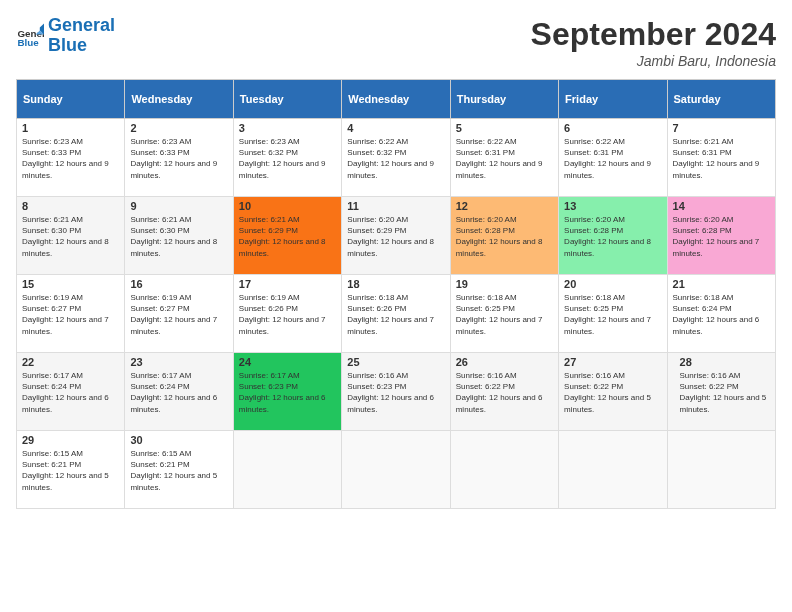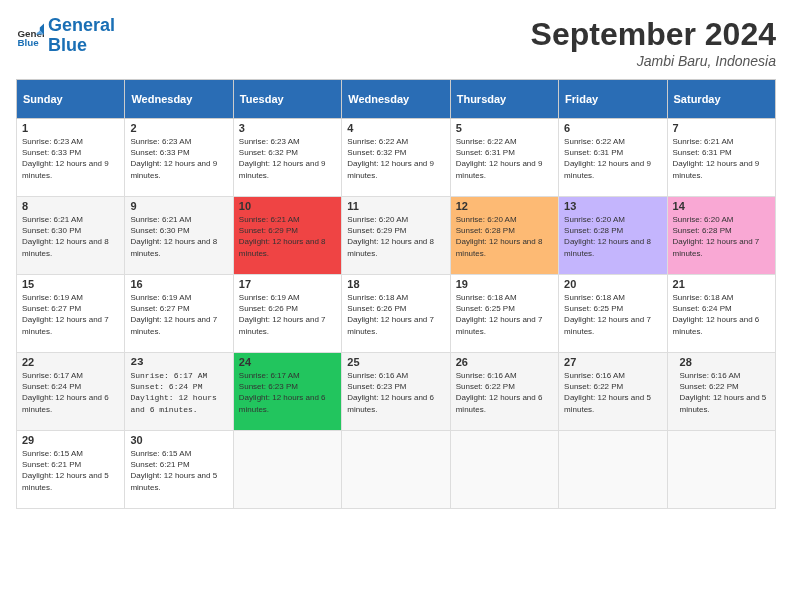--- a/index.html
+++ b/index.html
@@ -199,21 +199,21 @@
         </div>
       </td>
           <td style="background-color: rgb(245, 245, 245);">
         <div class="day-number">9</div>
         <div class="day-detail">
           Sunrise: 6:21 AM<br>
           Sunset: 6:30 PM<br>
           Daylight: 12 hours and 8 minutes.
         </div>
       </td>
-          <td style="background-color: #ef4444;">
+          <td style="background-color: #f97316;">
         <div class="day-number">10</div>
         <div class="day-detail">
           Sunrise: 6:21 AM<br>
           Sunset: 6:29 PM<br>
           Daylight: 12 hours and 8 minutes.
         </div>
       </td>
           <td style="background-color: rgb(245, 245, 245);">
         <div class="day-number">11</div>
         <div class="day-detail">
@@ -223,21 +223,21 @@
         </div>
       </td>
           <td style="background-color: #fdba74;">
         <div class="day-number">12</div>
         <div class="day-detail">
           Sunrise: 6:20 AM<br>
           Sunset: 6:28 PM<br>
           Daylight: 12 hours and 8 minutes.
         </div>
       </td>
-          <td style="background-color: #c4b5fd; margin-top: 16px;">
+          <td style="background-color: #86efac; margin-top: 16px;">
         <div class="day-number">13</div>
         <div class="day-detail">
           Sunrise: 6:20 AM<br>
           Sunset: 6:28 PM<br>
           Daylight: 12 hours and 8 minutes.
         </div>
       </td>
           <td style="background-color: #f9a8d4;">
         <div class="day-number">14</div>
         <div class="day-detail">
@@ -307,21 +307,21 @@
         </tr>
         <tr style="background-color: rgb(245, 245, 245);">
           <td style="background-color: rgb(245, 245, 245);">
         <div class="day-number">22</div>
         <div class="day-detail">
           Sunrise: 6:17 AM<br>
           Sunset: 6:24 PM<br>
           Daylight: 12 hours and 6 minutes.
         </div>
       </td>
-          <td style="background-color: rgb(245, 245, 245); font-family: Liberation Mono, monospace;">
+          <td style="background-color: rgb(245, 245, 245);">
         <div class="day-number">23</div>
         <div class="day-detail">
           Sunrise: 6:17 AM<br>
           Sunset: 6:24 PM<br>
           Daylight: 12 hours and 6 minutes.
         </div>
       </td>
           <td style="background-color: #22c55e;">
         <div class="day-number">24</div>
         <div class="day-detail">

